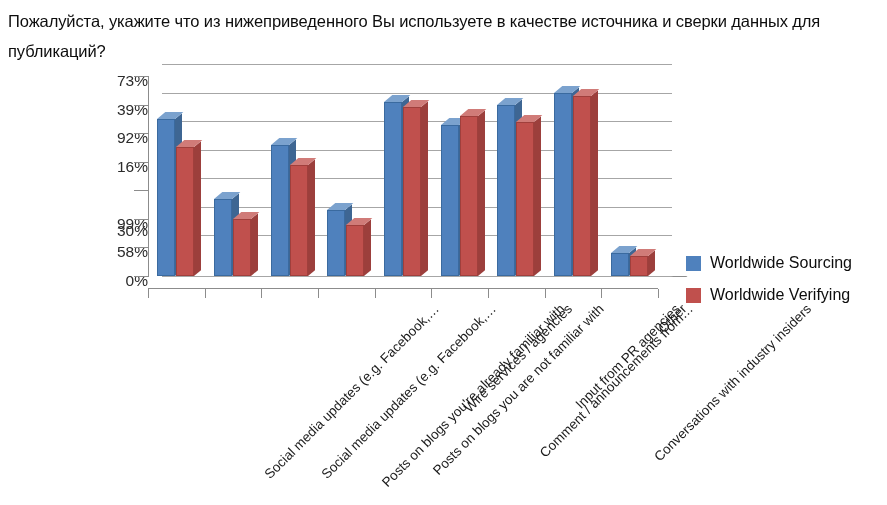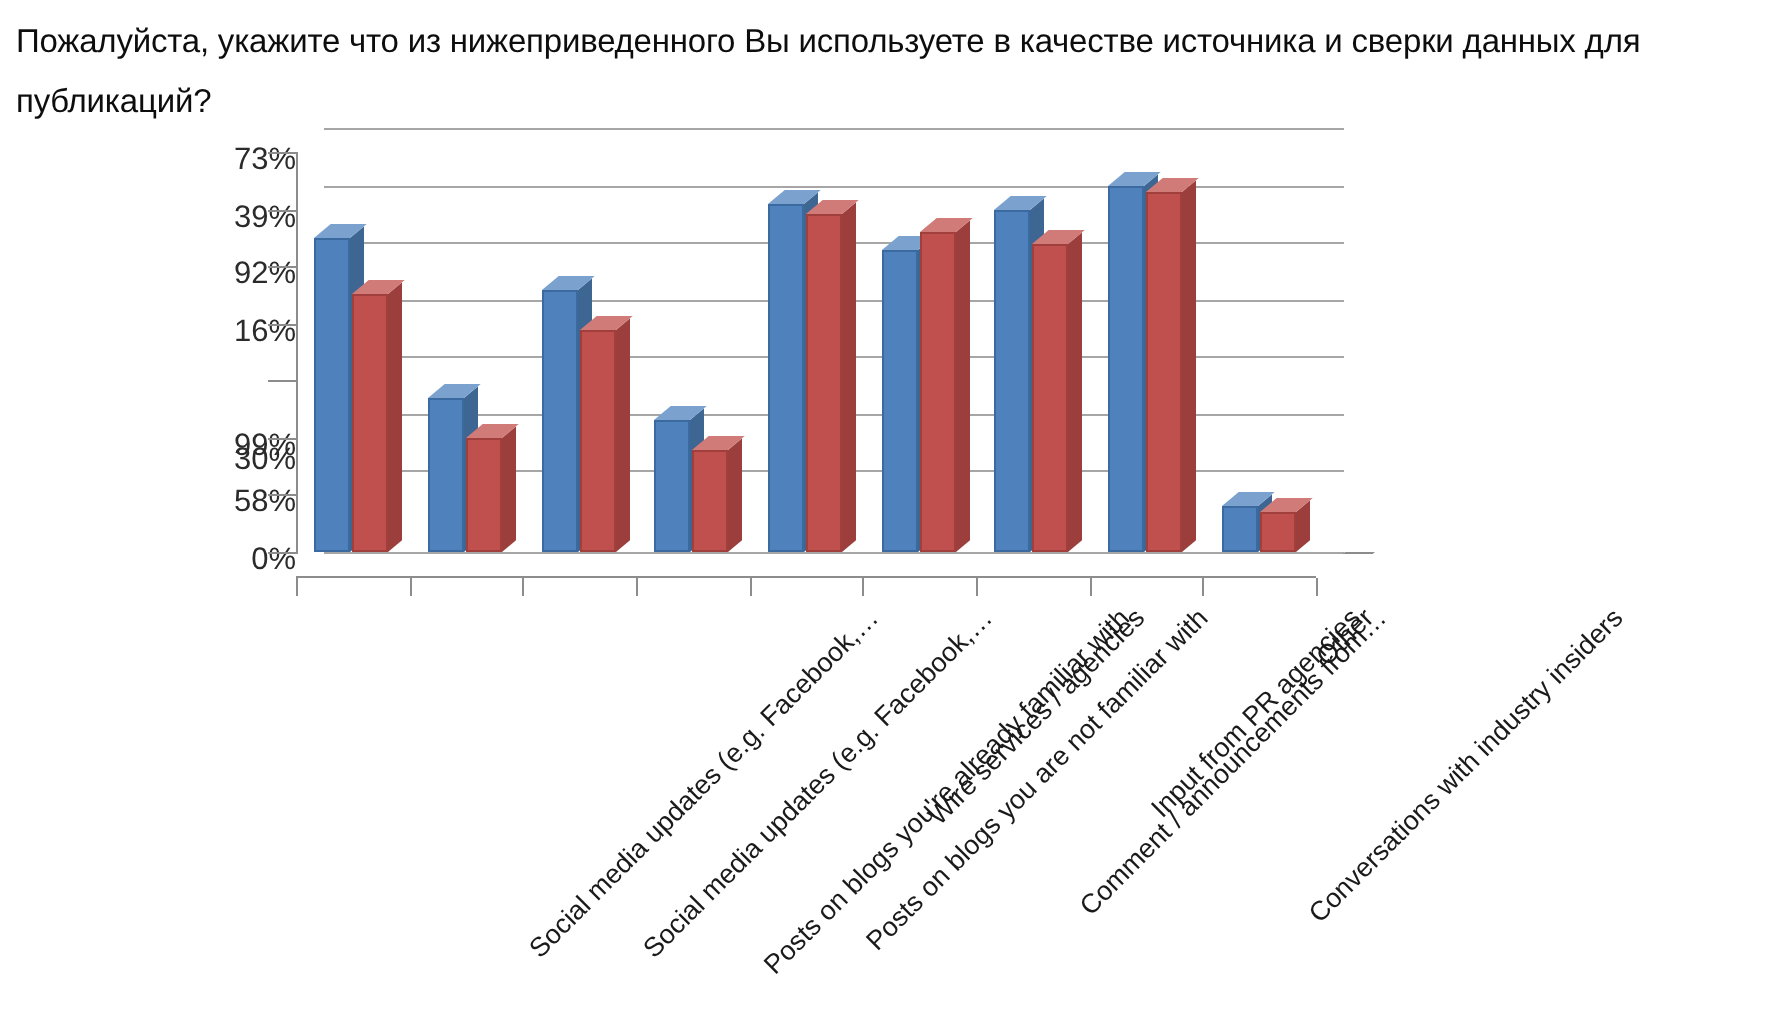--- a/index.html
+++ b/index.html
@@ -444,14 +444,22 @@
       <div class="xlabel" style="left: 305.667px; top: 236px;">Posts on blogs you're already familiar with</div>
       <div class="xlabel" style="left: 362.333px; top: 236px;">Posts on blogs you are not familiar with</div>
       <div class="xlabel" style="left: 419px; top: 236px;">Wire services / agencies</div>
       <div class="xlabel" style="left: 475.667px; top: 236px;">Comment / announcements from…</div>
       <div class="xlabel" style="left: 532.333px; top: 236px;">Input from PR agencies</div>
       <div class="xlabel" style="left: 589px; top: 236px;">Conversations with industry insiders</div>
       <div class="xlabel" style="left: 645.667px; top: 236px;">Other</div>
     </div>
 
   <div id="legend">
+      <div class="legend-row">
+        <div class="legend-swatch s0"></div>
+        <div class="legend-text">Worldwide Sourcing</div>
+      </div>
+      <div class="legend-row">
+        <div class="legend-swatch s1"></div>
+        <div class="legend-text">Worldwide Verifying</div>
+      </div>
     </div>
 </div>
 
 </body></html>

